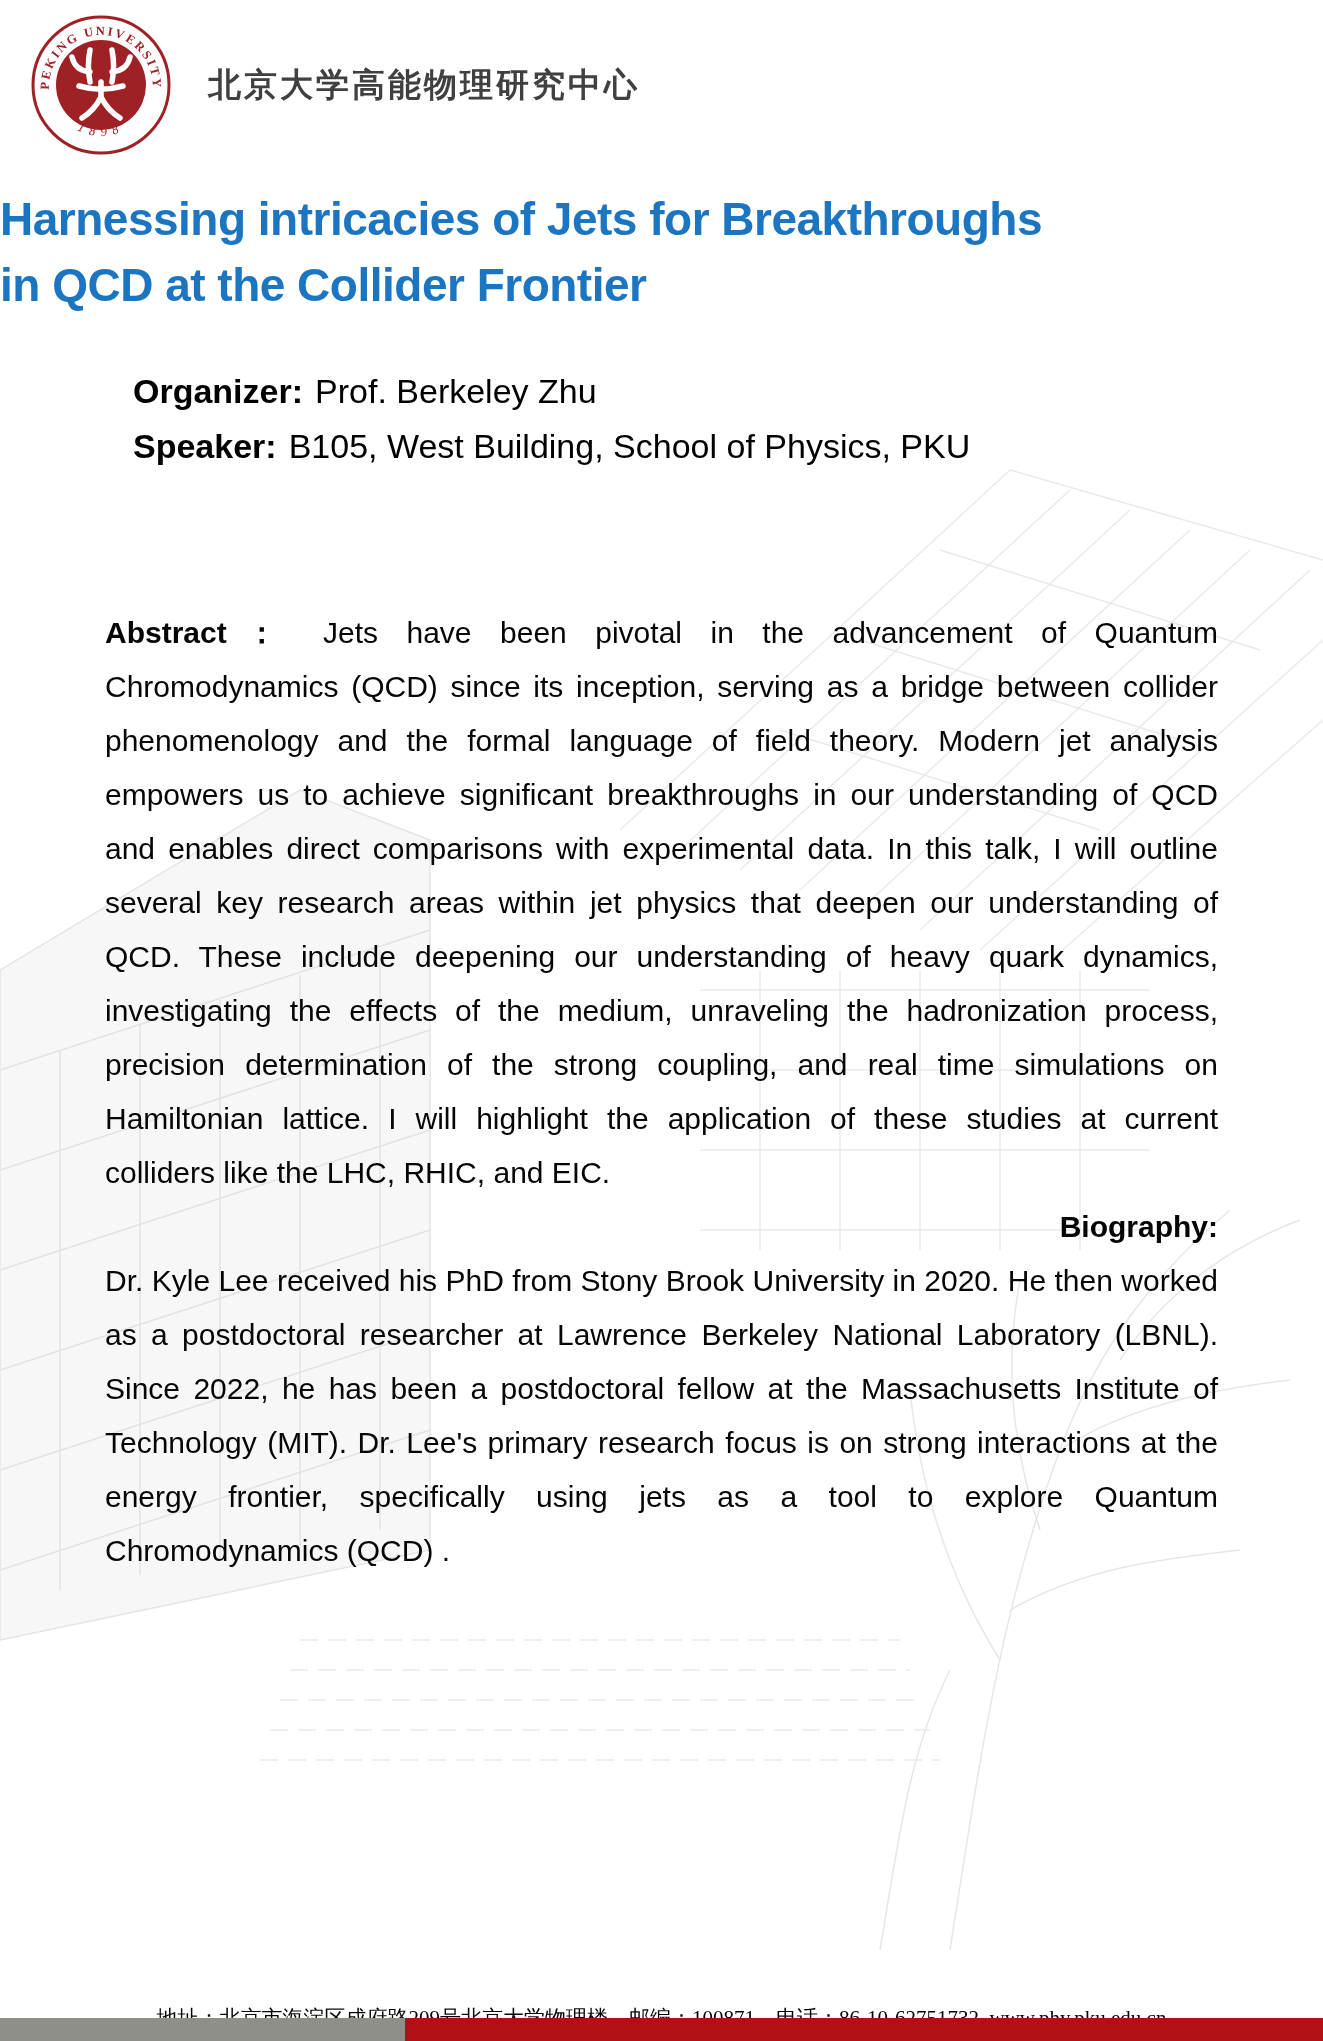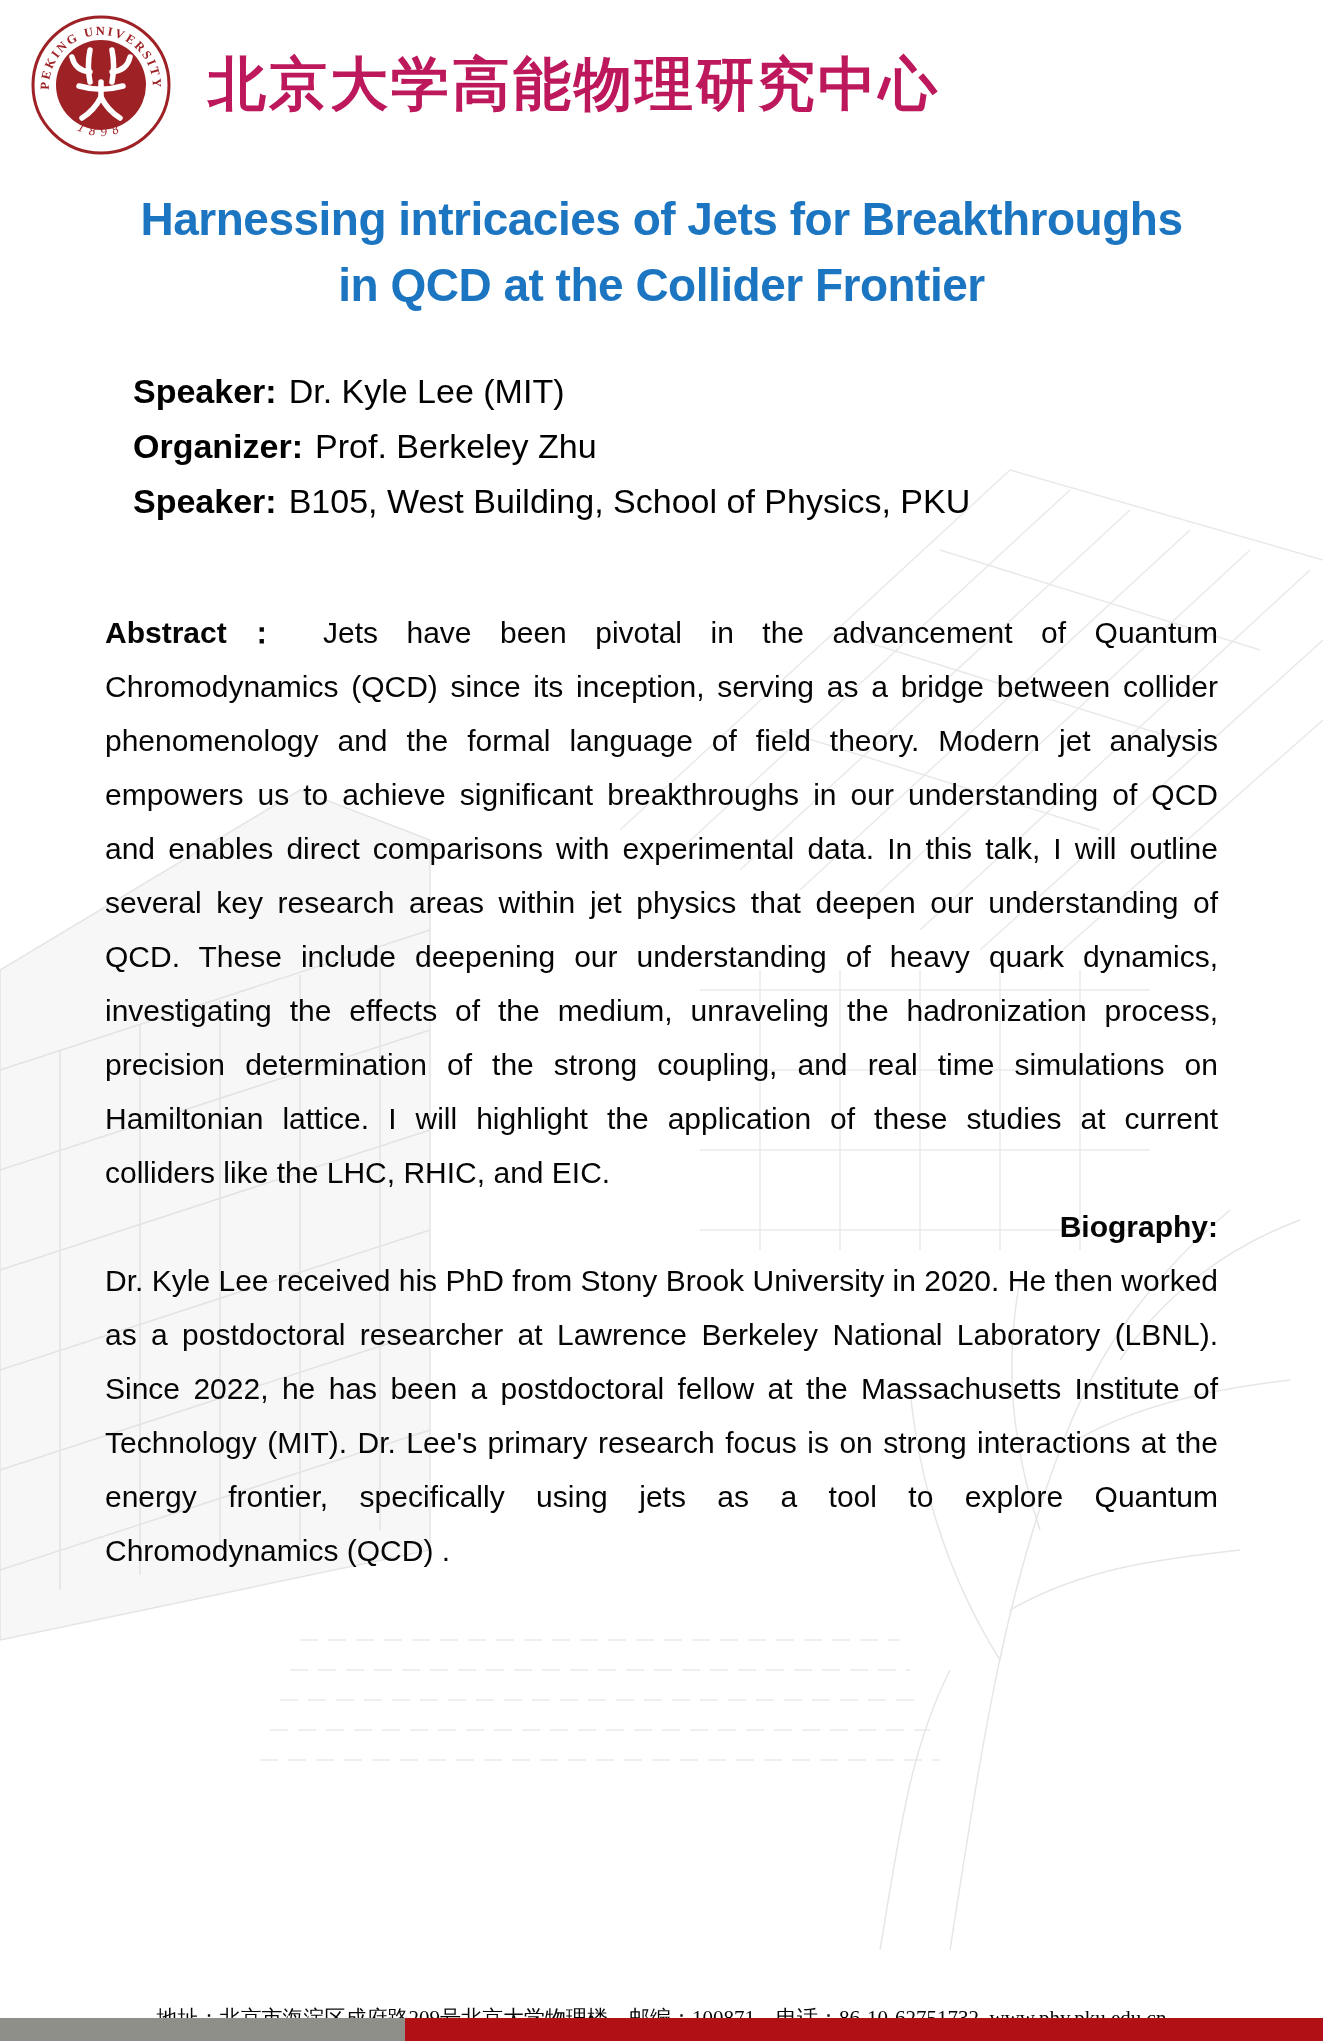--- a/index.html
+++ b/index.html
@@ -17,27 +17,26 @@
     position:absolute;left:0;top:430px;width:1323px;height:1520px;
     opacity:.75;pointer-events:none;
   }
   
   .header{
     position:absolute;top:14px;left:30px;right:30px;
     display:flex;align-items:center;gap:36px;
   }
   .logo{width:142px;height:142px;flex:0 0 auto;}
   .org-name{
-    font-size:58px;font-weight:600;letter-spacing:3px;color:#be185d;
+    font-size:33px;font-weight:600;letter-spacing:3px;color:#404040;
     white-space:nowrap;
   }
   
   .title{
     position:absolute;top:186px;left:0;width:100%;
-    text-align:center;
     color:#1b75c0;
     font-size:46px;font-weight:700;line-height:66px;
     letter-spacing:-0.5px;
   }
   
   .info{
     position:absolute;top:364px;left:133px;right:100px;
     font-size:34px;line-height:55px;color:#000;
   }
   .info-row b{font-weight:700;margin-right:12px;}
@@ -152,23 +151,20 @@
     <div class="org-name">北京大学高能物理研究中心</div>
   </div>
 
   <div class="title">
     <div>Harnessing intricacies of Jets for Breakthroughs</div>
     <div>in QCD at the Collider Frontier</div>
   </div>
 
   <div class="info">
     <div class="info-row">
-      <b>Speaker:</b><span>Dr. Kyle Lee (MIT)</span>
-    </div>
-    <div class="info-row">
       <b>Organizer:</b><span>Prof. Berkeley Zhu</span>
     </div>
     <div class="info-row">
       <b>Speaker:</b><span>B105, West Building,  School of Physics, PKU</span>
     </div>
   </div>
 
   <div class="main-text">
     <p><span class="lead-label">Abstract：</span><span>Jets have been pivotal in the advancement of Quantum Chromodynamics (QCD) since its inception, serving as a bridge between collider phenomenology and the formal language of field theory. Modern jet analysis empowers us to achieve significant breakthroughs in our understanding of QCD and enables direct comparisons with experimental data. In this talk, I will outline several key research areas within jet physics that deepen our understanding of QCD. These include deepening our understanding of heavy quark dynamics, investigating the effects of the medium, unraveling the hadronization process, precision determination of the strong coupling, and real time simulations on Hamiltonian lattice. I will highlight the application of these studies at current colliders like the LHC, RHIC, and EIC.</span></p>
     <p><span class="bio-label">Biography:</span><span>Dr. Kyle Lee received his PhD from Stony Brook University in 2020. He then worked as a postdoctoral researcher at Lawrence Berkeley National Laboratory (LBNL). Since 2022, he has been a postdoctoral fellow at the Massachusetts Institute of Technology (MIT). Dr. Lee's primary research focus is on strong interactions at the energy frontier, specifically using jets as a tool to explore Quantum Chromodynamics (QCD) .</span></p>

